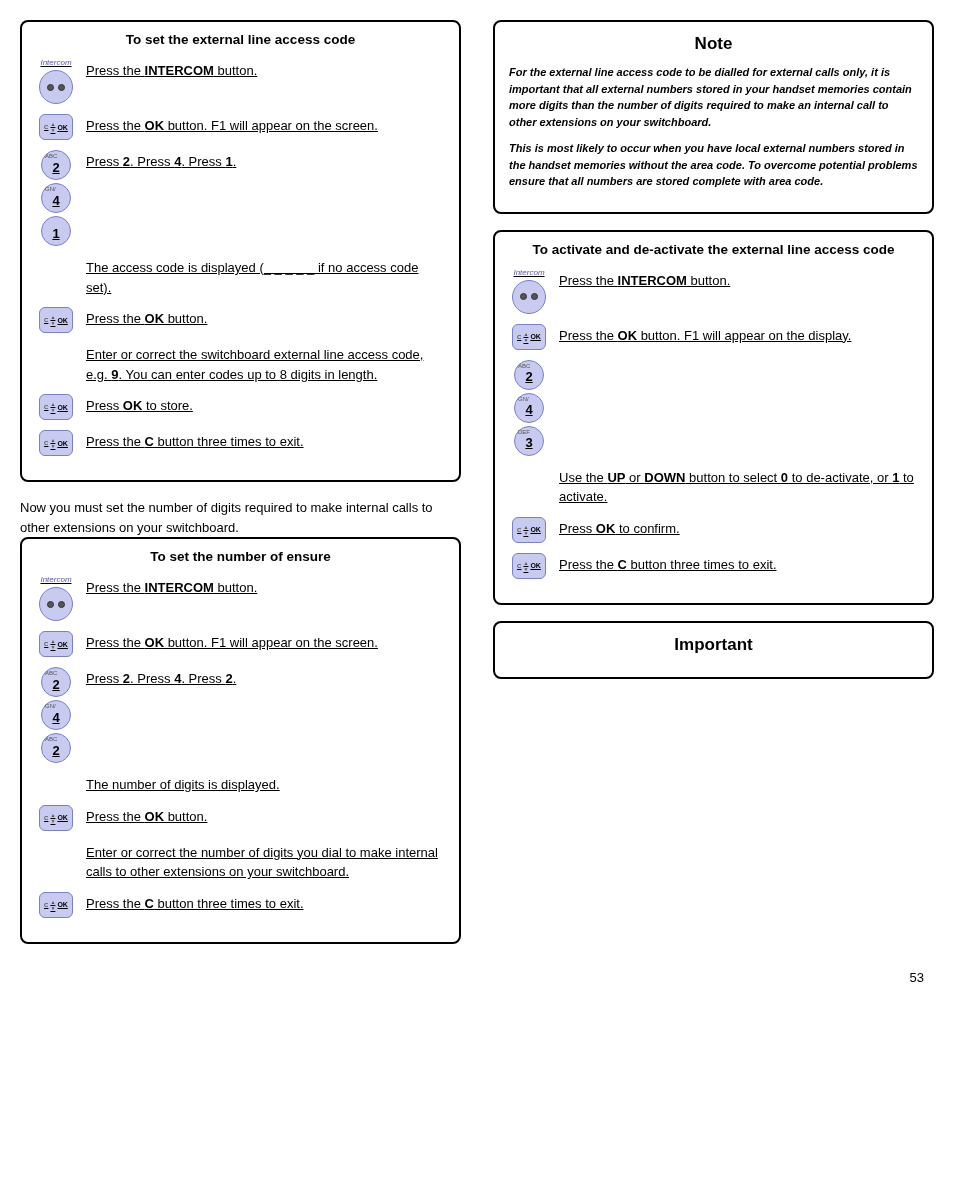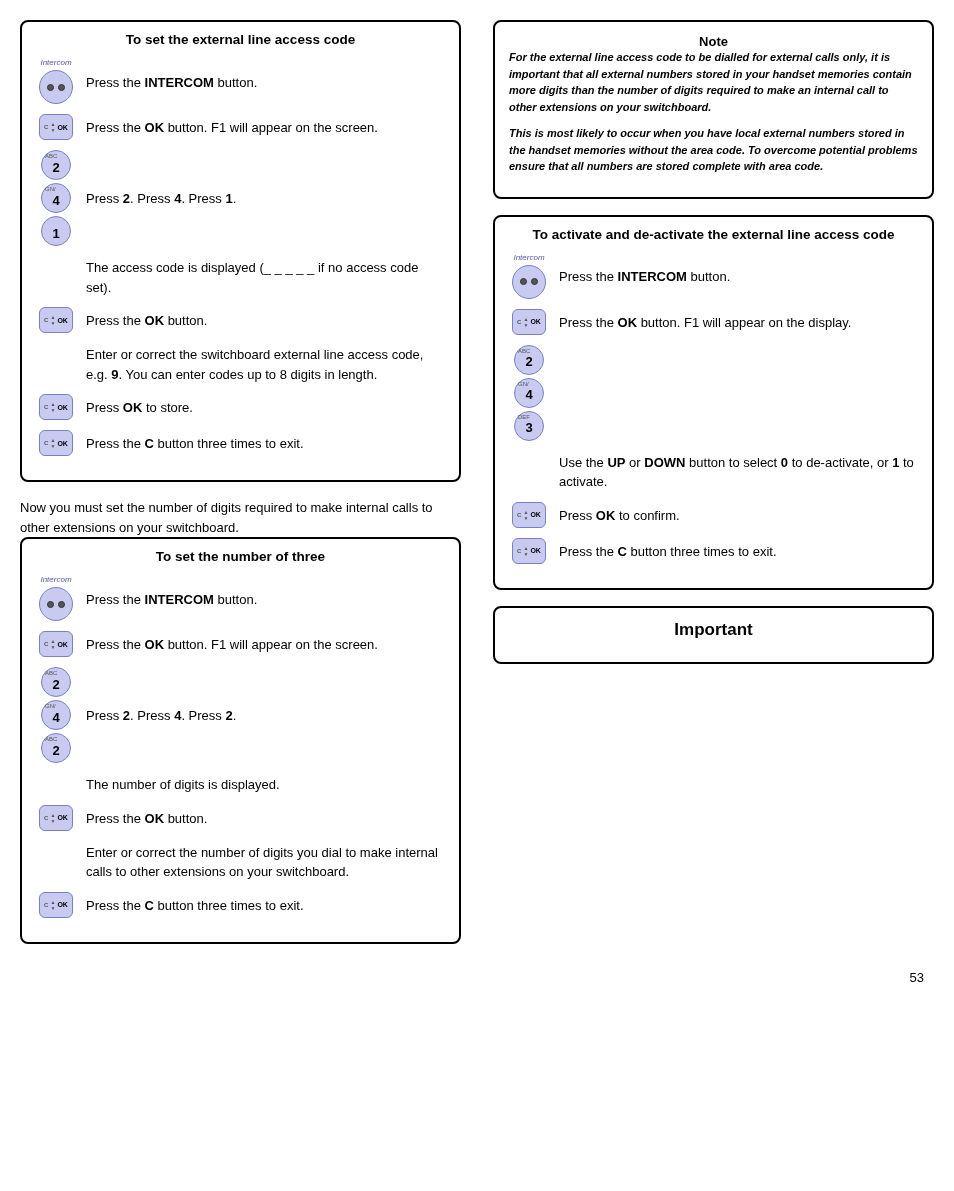--- a/index.html
+++ b/index.html
@@ -37,23 +37,24 @@
       text-align: center;
       margin-bottom: 12px;
     }
     .note-box {
       border: 2px solid #000;
       border-radius: 8px;
       padding: 12px 14px;
       margin-bottom: 16px;
     }
     .note-title {
-      font-size: 13px;
+      font-size: 17px;
       font-weight: bold;
       text-align: center;
+      margin-bottom: 10px;
     }
     .note-text {
       font-style: italic;
       font-size: 11px;
       line-height: 1.5;
       margin-bottom: 10px;
       font-weight: bold;
     }
     .important-box {
       border: 2px solid #000;
@@ -67,23 +68,24 @@
       text-align: center;
       margin-bottom: 10px;
     }
     .important-text {
       font-style: italic;
       font-size: 13px;
       line-height: 1.5;
     }
     .step-row {
       display: flex;
-      align-items: center;
+      align-items: flex-start;
       margin-bottom: 10px;
       gap: 10px;
+      text-decoration: underline;
     }
     .icon-col {
       display: flex;
       flex-direction: column;
       align-items: center;
       gap: 3px;
       min-width: 40px;
     }
     .step-text {
       flex: 1;
@@ -271,21 +273,21 @@
             <span style="font-size:7px;font-weight:bold;">OK</span>
           </div>
         </div>
         <div class="step-text">Press the <b>C</b> button three times to exit.</div>
       </div>
     </div>
 
     <div class="paragraph-text">Now you must set the number of digits required to make internal calls to other extensions on your switchboard.</div>
 
     <div class="section-box">
-      <div class="section-title">To set the number of three</div>
+      <div class="section-title">To set the number of ensure</div>
 
       <div class="step-row">
         <div class="icon-col">
           <div class="intercom-label">Intercom</div>
           <div class="btn-icon intercom-btn">
             <div class="intercom-dots">
                 <div class="dot"></div>
                 <div class="dot"></div>
               </div>
           </div>

